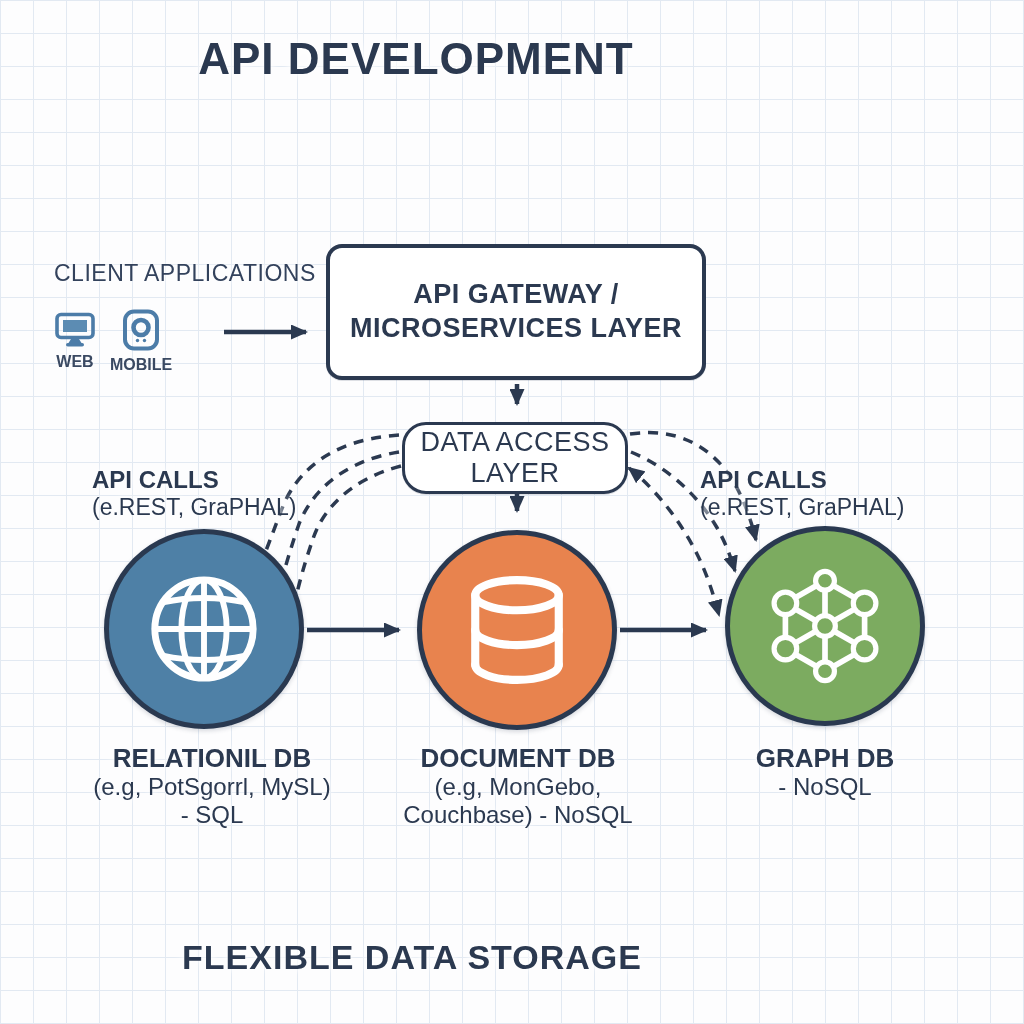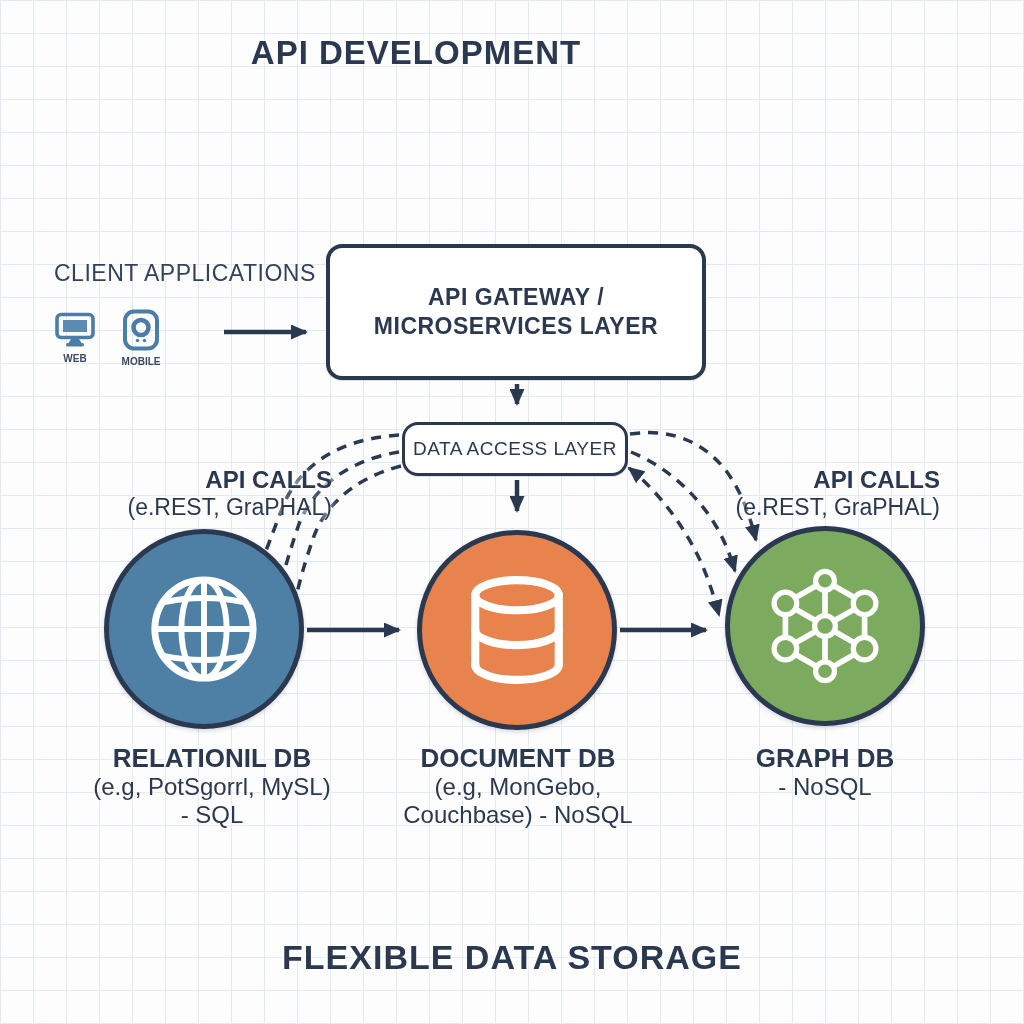--- a/index.html
+++ b/index.html
@@ -15,53 +15,53 @@
     background-image:
       linear-gradient(#e2e9f2 1px, transparent 1px),
       linear-gradient(90deg, #e2e9f2 1px, transparent 1px);
     background-size:33px 33px;
   }
   .abs{position:absolute;}
   .halo{text-shadow:0 0 6px #fff,0 0 12px #fff;}
 
   .page-title{
     top:34px;left:0;width:832px;text-align:center;
-    font-size:33px;font-weight:bold;letter-spacing:1px;color:#2b3950;
+    font-size:44px;font-weight:bold;letter-spacing:1px;color:#2b3950;
   }
   .footer-title{
-    top:938px;left:0;width:1024px;text-align:center;
+    top:938px;left:0;width:824px;text-align:center;
     font-size:34px;font-weight:bold;letter-spacing:1px;color:#2b3950;
   }
 
   .client-heading{
     top:260px;left:54px;font-size:23px;font-weight:500;letter-spacing:0.5px;color:#33425c;
   }
   .client-item{display:flex;flex-direction:column;align-items:center;position:absolute;}
-  .client-item .lbl{font-size:10px;font-weight:bold;margin-top:5px;color:#3a4962;white-space:nowrap;}
+  .client-item .lbl{font-size:16px;font-weight:bold;margin-top:5px;color:#3a4962;white-space:nowrap;}
   .client-item svg{display:block;}
 
   .connectors{position:absolute;top:0;left:0;pointer-events:none;}
 
   .node-box{
     background:#ffffff;border:4.5px solid #2b3950;border-radius:16px;
     display:flex;align-items:center;justify-content:center;text-align:center;
     box-sizing:border-box;box-shadow:0 1px 0 rgba(43,57,80,0.15);
   }
   .gateway-box{
     top:244px;left:326px;width:380px;height:136px;
-    font-size:23px;font-weight:bold;line-height:1.25;letter-spacing:0.5px;
+    font-size:27px;font-weight:bold;line-height:1.25;letter-spacing:0.5px;
     padding:0 18px;
   }
   .dal-box{
-    top:422px;left:402px;width:226px;height:54px;
-    border-width:3.5px;border-radius:16px;
-    font-size:19px;font-weight:500;letter-spacing:0.5px;
-  }
-
-  .api-calls{width:240px;text-align:right;line-height:1.18;}
+    top:422px;left:402px;width:226px;height:72px;
+    border-width:3.5px;border-radius:24px;
+    font-size:27px;font-weight:500;letter-spacing:0.5px;
+  }
+
+  .api-calls{width:240px;text-align:left;line-height:1.18;}
   .api-calls .t{font-size:24px;font-weight:bold;}
   .api-calls .s{font-size:23px;font-weight:400;}
   .api-calls-left{top:466px;left:92px;}
   .api-calls-right{top:466px;left:700px;}
 
   .db-circle{
     width:190px;height:190px;border-radius:50%;
     border:5px solid #2a3950;box-sizing:content-box;
     display:flex;align-items:center;justify-content:center;
     box-shadow:0 2px 4px rgba(43,57,80,0.18);

